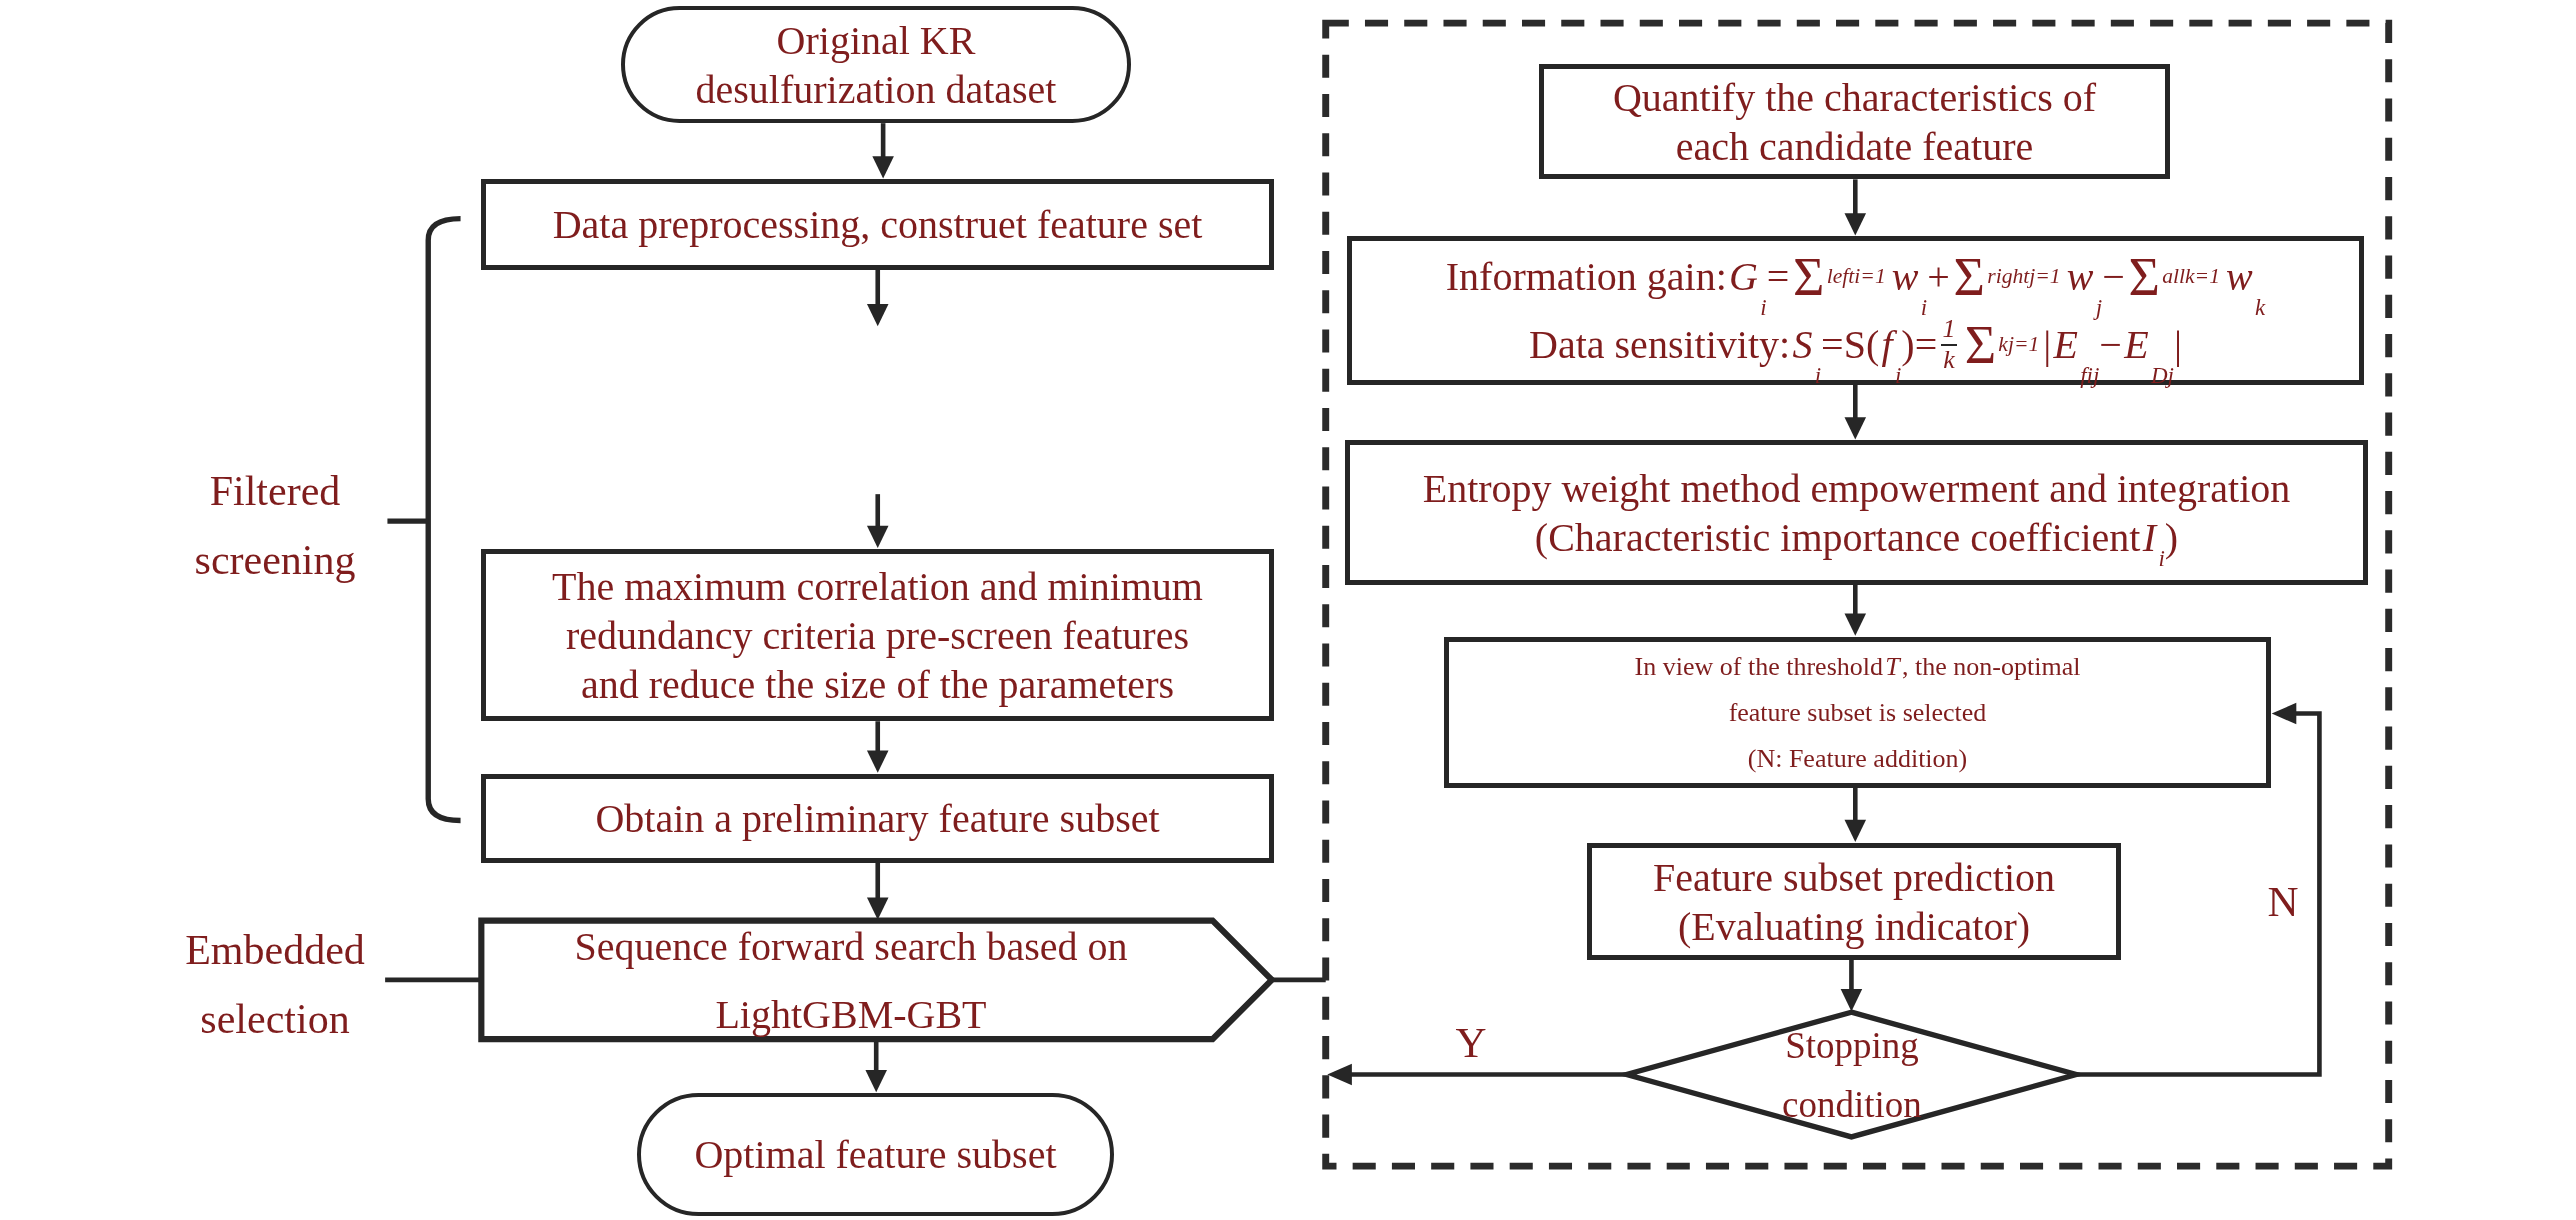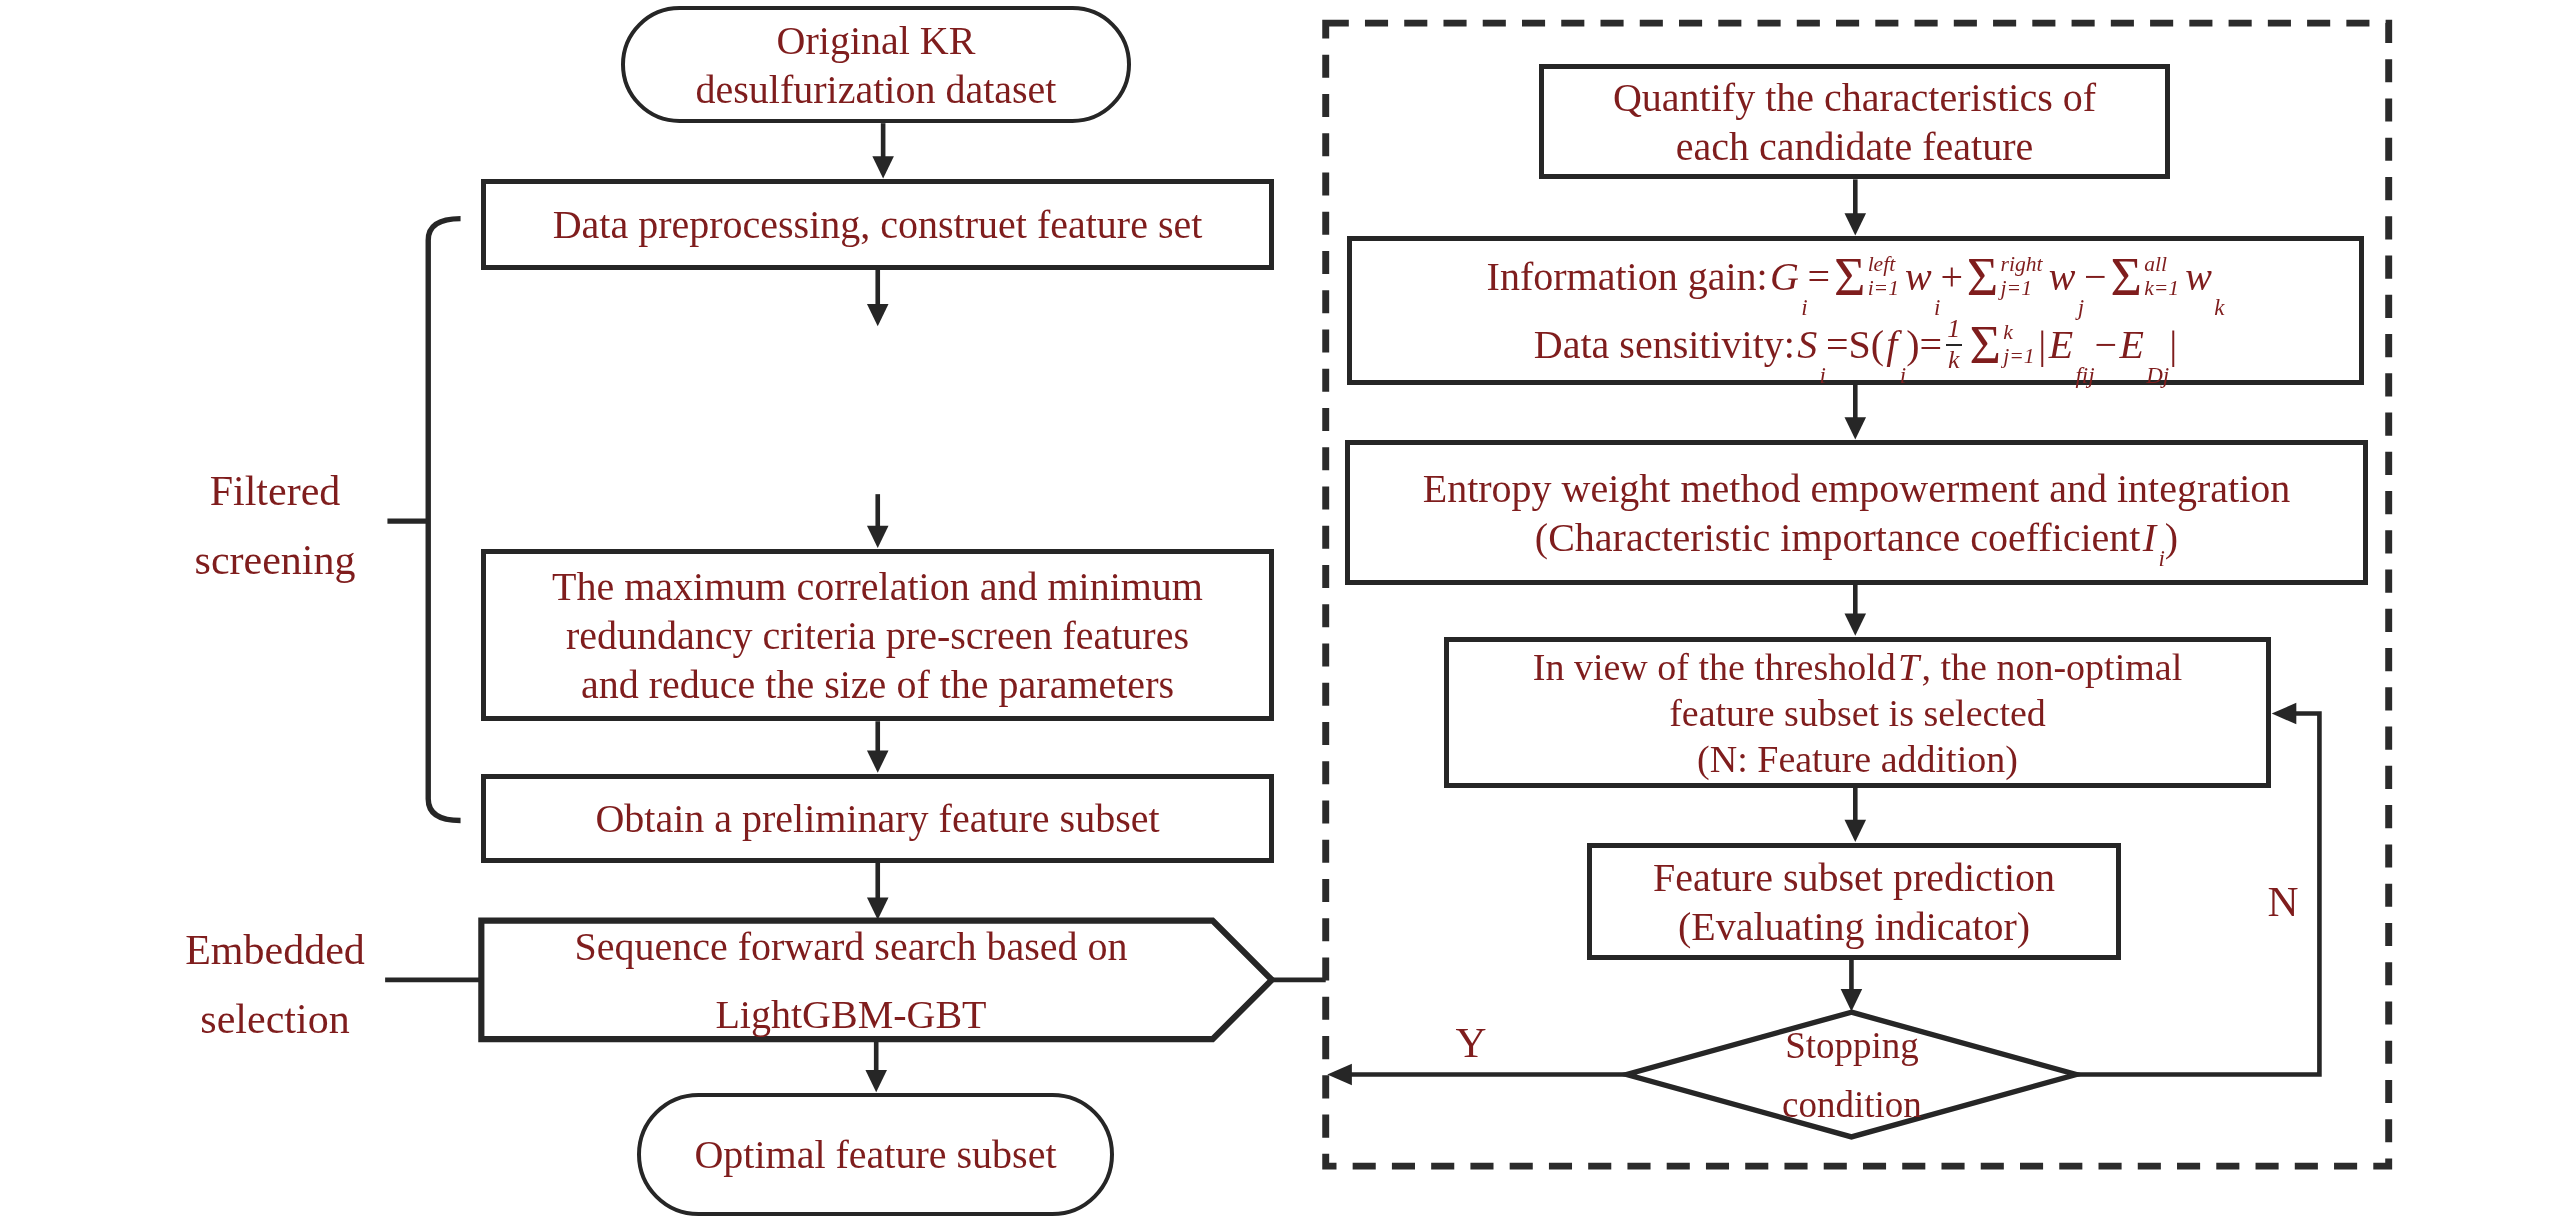--- a/index.html
+++ b/index.html
@@ -17,32 +17,32 @@
     border:5.4px solid #262626;display:flex;flex-direction:column;
     align-items:center;justify-content:center;text-align:center;
     z-index:2;font-size:40px;line-height:49px;white-space:nowrap;
   }
   .stadium{border-radius:77px;}
   .floating{
     position:absolute;z-index:3;background:transparent;border:none;
     display:flex;flex-direction:column;align-items:center;justify-content:center;
     text-align:center;font-size:40px;line-height:49px;white-space:nowrap;gap:17px;
   }
-  .tight{line-height:46px;font-size:38px;}
+  .tight{line-height:46px;font-size:26px;}
   .diamond-text{font-size:37px;line-height:42px;}
   .side-label{font-size:42px;line-height:52px;}
   .yn-label{font-size:43px;}
   
   .formula-line{display:flex;align-items:center;justify-content:center;height:68px;}
   .fm-t{font-style:normal;}
   .fm-i{font-style:italic;padding:0 2.3px;}
   .fm-sub{font-style:italic;font-size:23px;align-self:flex-end;transform:translateY(7.7px);line-height:1;}
   .fm-sig{display:inline-flex;align-items:center;margin:0 3.8px;}
   .fm-sigma{font-size:54px;line-height:1;}
-  .fm-lims{display:inline-flex;flex-direction:column;font-size:21.6px;font-style:italic;line-height:1.1;margin-left:2.3px;text-align:left;}
+  .fm-lims{display:inline-flex;flex-direction:row;font-size:21.6px;font-style:italic;line-height:1.1;margin-left:2.3px;text-align:left;}
   .fm-frac{display:inline-flex;flex-direction:column;font-size:26px;font-style:italic;line-height:1.1;text-align:center;margin:0 3.8px;}
   .fm-num{border-bottom:2.3px solid #262626;padding:0 1.5px;}
 </style>
 </head>
 <body>
 
 <div id="canvas">
 
   <svg id="connector-layer" width="2576" height="1220" viewBox="0 0 3346 1585">
     <g stroke="#262626" stroke-width="6" fill="none">

